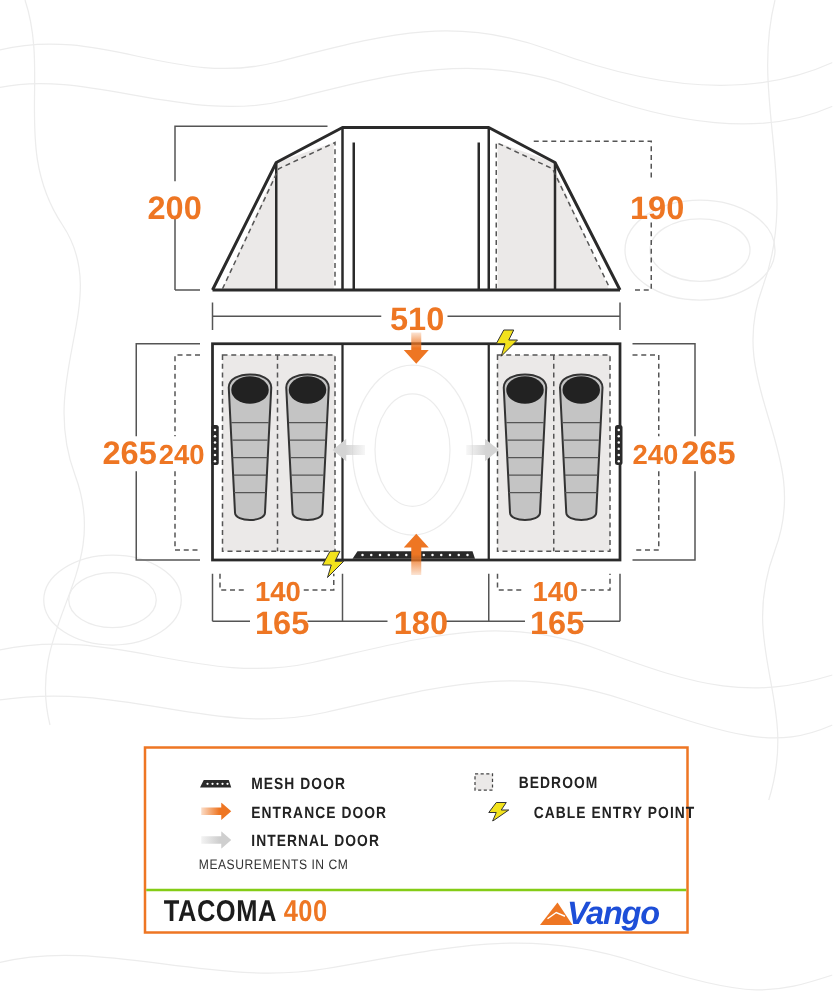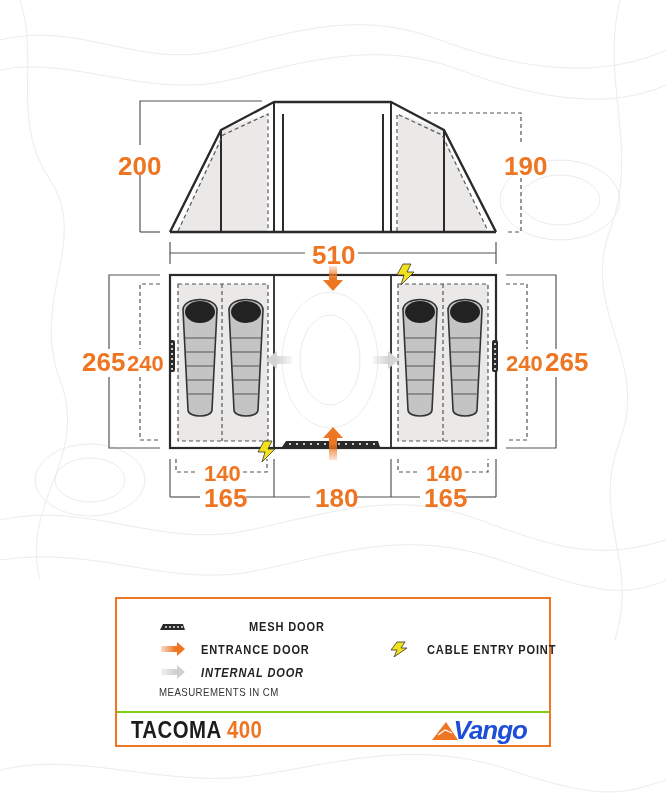--- a/index.html
+++ b/index.html
@@ -269,21 +269,21 @@
   <text class="dim" x="545" y="371"><tspan>265</tspan></text>
   <text class="dim" x="204" y="481" style="font-size:22px"><tspan>140</tspan></text>
   <text class="dim" x="204" y="507"><tspan>165</tspan></text>
   <text class="dim" x="315" y="507"><tspan>180</tspan></text>
   <text class="dim" x="426" y="481" style="font-size:22px"><tspan>140</tspan></text>
   <text class="dim" x="424" y="507"><tspan>165</tspan></text>
 </svg>
 
 <div class="legend-box">
   <div class="legend-top">
-    <div class="leg-item" style="left:42px; top:17px;gap:48px;">
+    <div class="leg-item" style="left:42px; top:17px;">
       <svg class="leg-icon" viewBox="0 0 28 14">
         <polygon points="1,11 4,5 24,5 26,11" fill="#2a2a2a"></polygon>
         <g fill="#fff">
             <circle cx="7" cy="8" r="0.9"></circle>
             <circle cx="11" cy="8" r="0.9"></circle>
             <circle cx="15" cy="8" r="0.9"></circle>
             <circle cx="19" cy="8" r="0.9"></circle>
             <circle cx="23" cy="8" r="0.9"></circle>
           </g>
       </svg>
@@ -294,32 +294,38 @@
         <polygon points="2,4 18,4 18,0 26,7 18,14 18,10 2,10" fill="url(#legOr)"></polygon>
         <defs>
             <linearGradient id="legOr" x1="0" y1="0" x2="1" y2="0">
               <stop offset="0" stop-color="#ee7623" stop-opacity="0.25"></stop>
               <stop offset="0.6" stop-color="#ee7623"></stop>
             </linearGradient>
           </defs>
       </svg>
       <span class="leg-label">ENTRANCE DOOR</span>
     </div>
-    <div class="leg-item" style="left:42px; top:63px;font-style:italic;">
+    <div class="leg-item" style="left:42px; top:63px;">
       <svg class="leg-icon" viewBox="0 0 28 14">
         <polygon points="2,4 18,4 18,0 26,7 18,14 18,10 2,10" fill="url(#legGr)"></polygon>
         <defs>
             <linearGradient id="legGr" x1="0" y1="0" x2="1" y2="0">
               <stop offset="0" stop-color="#cfcfcf" stop-opacity="0.25"></stop>
               <stop offset="0.6" stop-color="#cfcfcf"></stop>
             </linearGradient>
           </defs>
       </svg>
       <span class="leg-label">INTERNAL DOOR</span>
     </div>
+    <div class="leg-item" style="left:256px; top:16px;">
+      <svg class="leg-icon" viewBox="0 0 28 14" style="height:16px">
+        <rect x="7" y="1" width="14" height="13" fill="#ebe9e8" stroke="#444" stroke-width="1" stroke-dasharray="2.5,2"></rect>
+      </svg>
+      <span class="leg-label">BEDROOM</span>
+    </div>
     <div class="leg-item" style="left:268px; top:40px;">
       <svg class="leg-icon" viewBox="0 0 28 16" style="height:16px">
         <polygon points="12,1 20,1 16,7 22,7 9,16 12,9 6,9" fill="#f2e21c" stroke="#333" stroke-width="0.8"></polygon>
       </svg>
       <span class="leg-label">CABLE ENTRY POINT</span>
     </div>
     <div class="leg-note">MEASUREMENTS IN CM</div>
   </div>
   <div class="legend-bottom">
     <div class="model">

